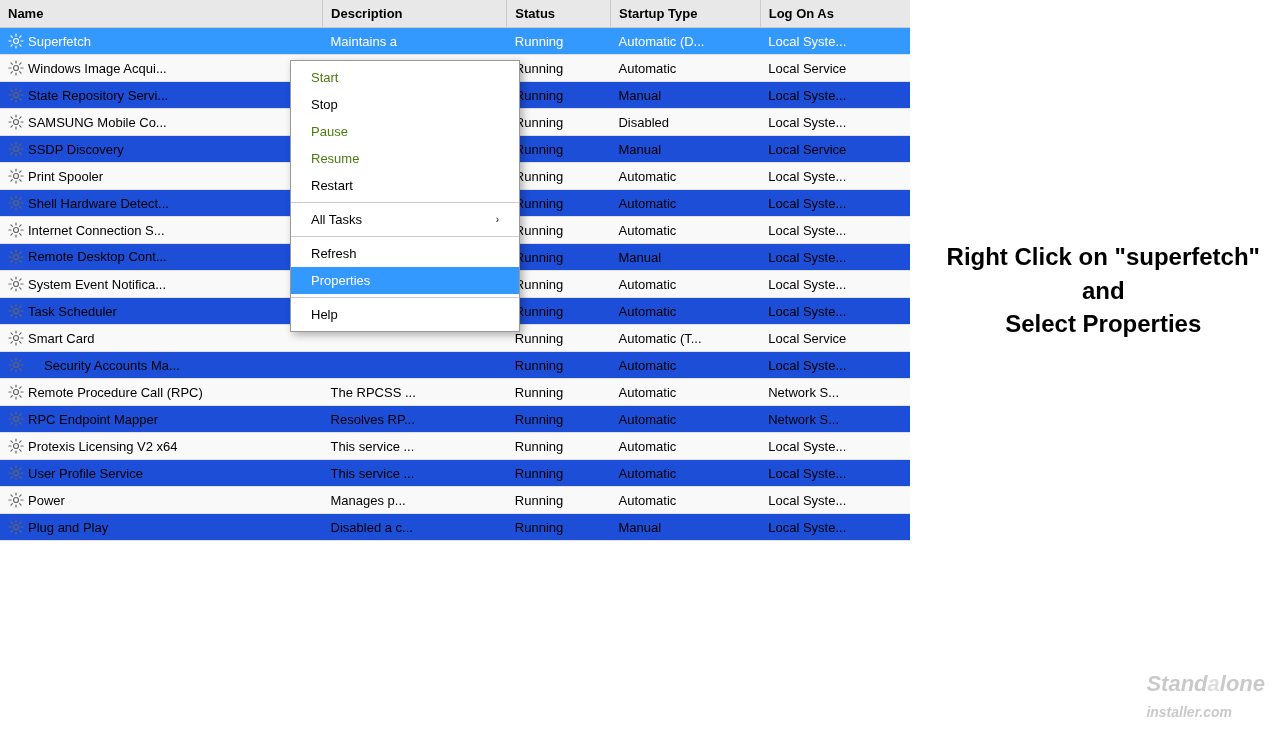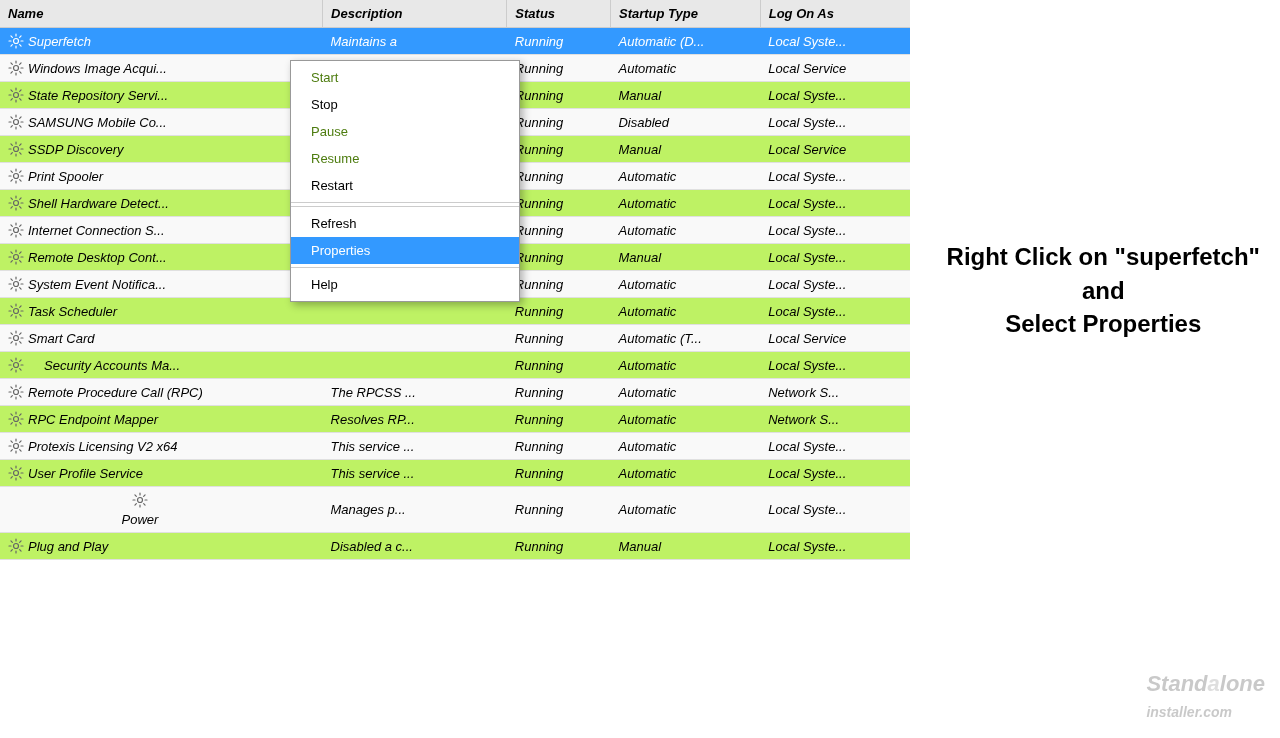--- a/index.html
+++ b/index.html
@@ -9,22 +9,21 @@
       background: #f0f0f0;
       width: 1280px;
       height: 738px;
       overflow: hidden;
       position: relative;
     }
 
     .services-table {
       width: 100%;
       border-collapse: collapse;
-      background: #bef264;
-      font-style: italic;
+      background: #1d4ed8;
     }
 
     .services-table thead tr {
       background: #e8e8e8;
       border-bottom: 1px solid #ccc;
     }
 
     .services-table thead th {
       text-align: left;
       padding: 6px 8px;
@@ -280,21 +279,21 @@
     <path d="M8 1v2M8 13v2M1 8h2M13 8h2M2.93 2.93l1.41 1.41M11.66 11.66l1.41 1.41M2.93 13.07l1.41-1.41M11.66 4.34l1.41-1.41" stroke="#666" stroke-width="1.2" stroke-linecap="round"></path>
   </svg></span>
               <span>Internet Connection S...</span>
             </td>
             <td class="col-desc"></td>
             <td class="col-status">Running</td>
             <td class="col-startup">Automatic</td>
             <td class="col-logon">Local Syste...</td>
           </tr>
           <tr>
-            <td class="col-name" style="display: flex; align-items: center; gap: 4px;">
+            <td class="col-name" style="display: flex; align-items: flex-start; gap: 4px;">
               <span class="gear-icon"><svg viewBox="0 0 16 16" xmlns="http://www.w3.org/2000/svg">
     <circle cx="8" cy="8" r="2.5" fill="none" stroke="#666" stroke-width="1.2"></circle>
     <path d="M8 1v2M8 13v2M1 8h2M13 8h2M2.93 2.93l1.41 1.41M11.66 11.66l1.41 1.41M2.93 13.07l1.41-1.41M11.66 4.34l1.41-1.41" stroke="#666" stroke-width="1.2" stroke-linecap="round"></path>
   </svg></span>
               <span>Remote Desktop Cont...</span>
             </td>
             <td class="col-desc"></td>
             <td class="col-status">Running</td>
             <td class="col-startup">Manual</td>
             <td class="col-logon">Local Syste...</td>
@@ -397,21 +396,21 @@
     <path d="M8 1v2M8 13v2M1 8h2M13 8h2M2.93 2.93l1.41 1.41M11.66 11.66l1.41 1.41M2.93 13.07l1.41-1.41M11.66 4.34l1.41-1.41" stroke="#666" stroke-width="1.2" stroke-linecap="round"></path>
   </svg></span>
               <span>User Profile Service</span>
             </td>
             <td class="col-desc">This service ...</td>
             <td class="col-status">Running</td>
             <td class="col-startup">Automatic</td>
             <td class="col-logon">Local Syste...</td>
           </tr>
           <tr>
-            <td class="col-name" style="display: flex; align-items: center; gap: 4px; flex-direction: column;">
+            <td class="col-name" style="display: flex; align-items: center; gap: 4px;">
               <span class="gear-icon"><svg viewBox="0 0 16 16" xmlns="http://www.w3.org/2000/svg">
     <circle cx="8" cy="8" r="2.5" fill="none" stroke="#666" stroke-width="1.2"></circle>
     <path d="M8 1v2M8 13v2M1 8h2M13 8h2M2.93 2.93l1.41 1.41M11.66 11.66l1.41 1.41M2.93 13.07l1.41-1.41M11.66 4.34l1.41-1.41" stroke="#666" stroke-width="1.2" stroke-linecap="round"></path>
   </svg></span>
               <span>Power</span>
             </td>
             <td class="col-desc">Manages p...</td>
             <td class="col-status">Running</td>
             <td class="col-startup">Automatic</td>
             <td class="col-logon">Local Syste...</td>
@@ -443,20 +442,24 @@
       <div class="context-menu-item disabled">
         <span>Pause</span>
       </div>
       <div class="context-menu-item disabled">
         <span>Resume</span>
       </div>
       <div class="context-menu-item">
         <span>Restart</span>
       </div>
       <div class="context-menu-separator"></div>
+      <div class="context-menu-item">
+        <span>All Tasks</span>
+        <span class="submenu-arrow">›</span>
+      </div>
       <div class="context-menu-separator"></div>
       <div class="context-menu-item">
         <span>Refresh</span>
       </div>
       <div class="context-menu-item highlighted">
         <span>Properties</span>
       </div>
       <div class="context-menu-separator"></div>
       <div class="context-menu-item">
         <span>Help</span>

